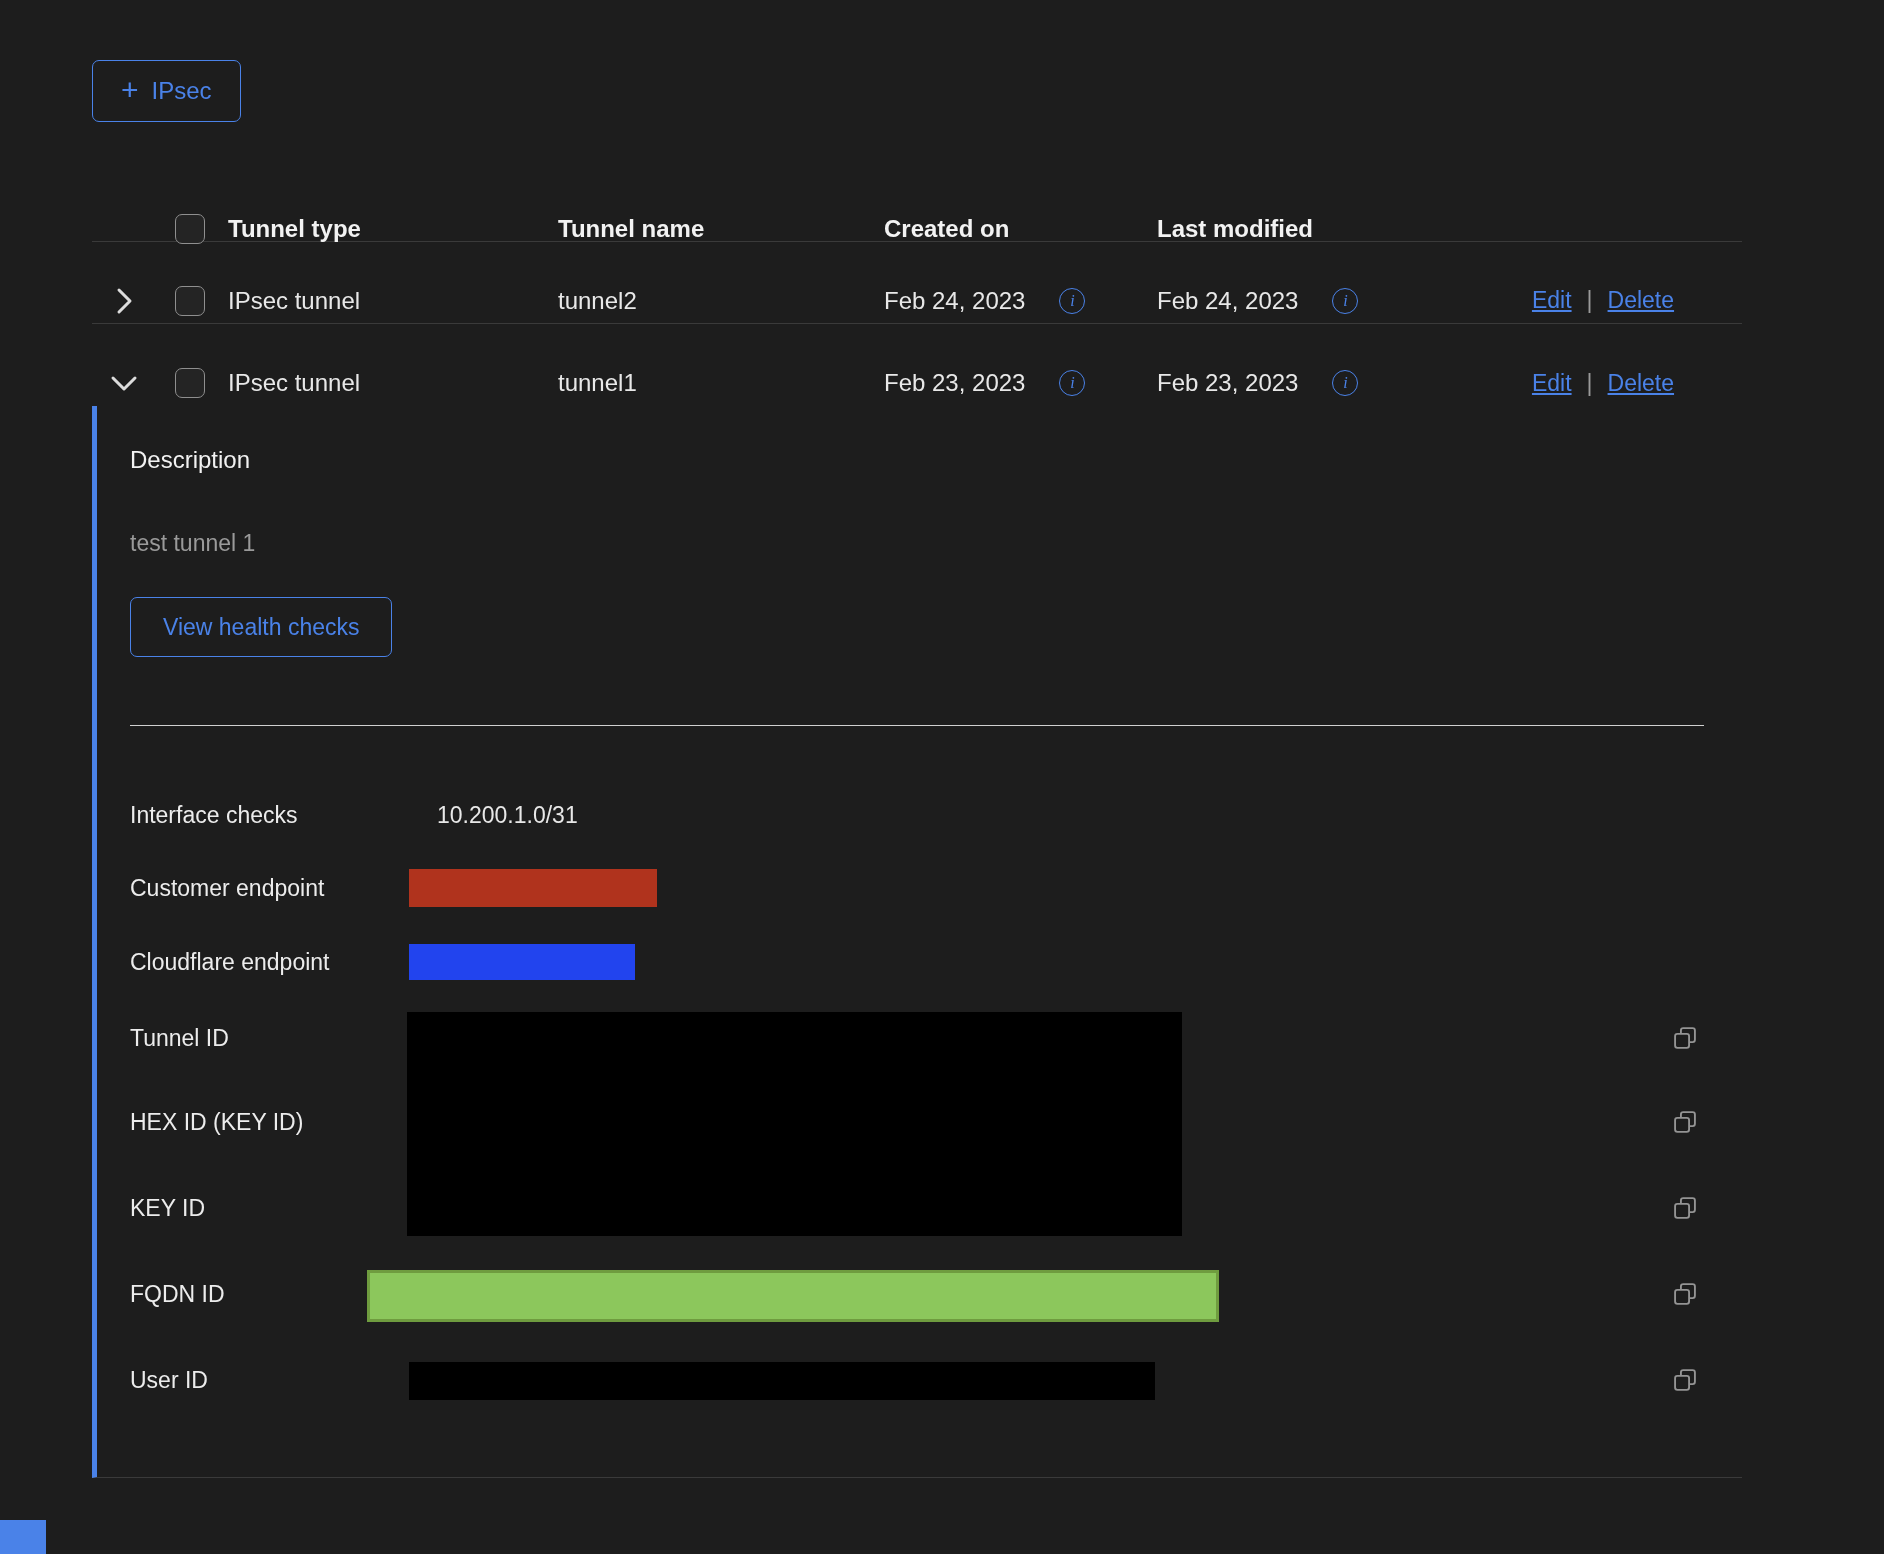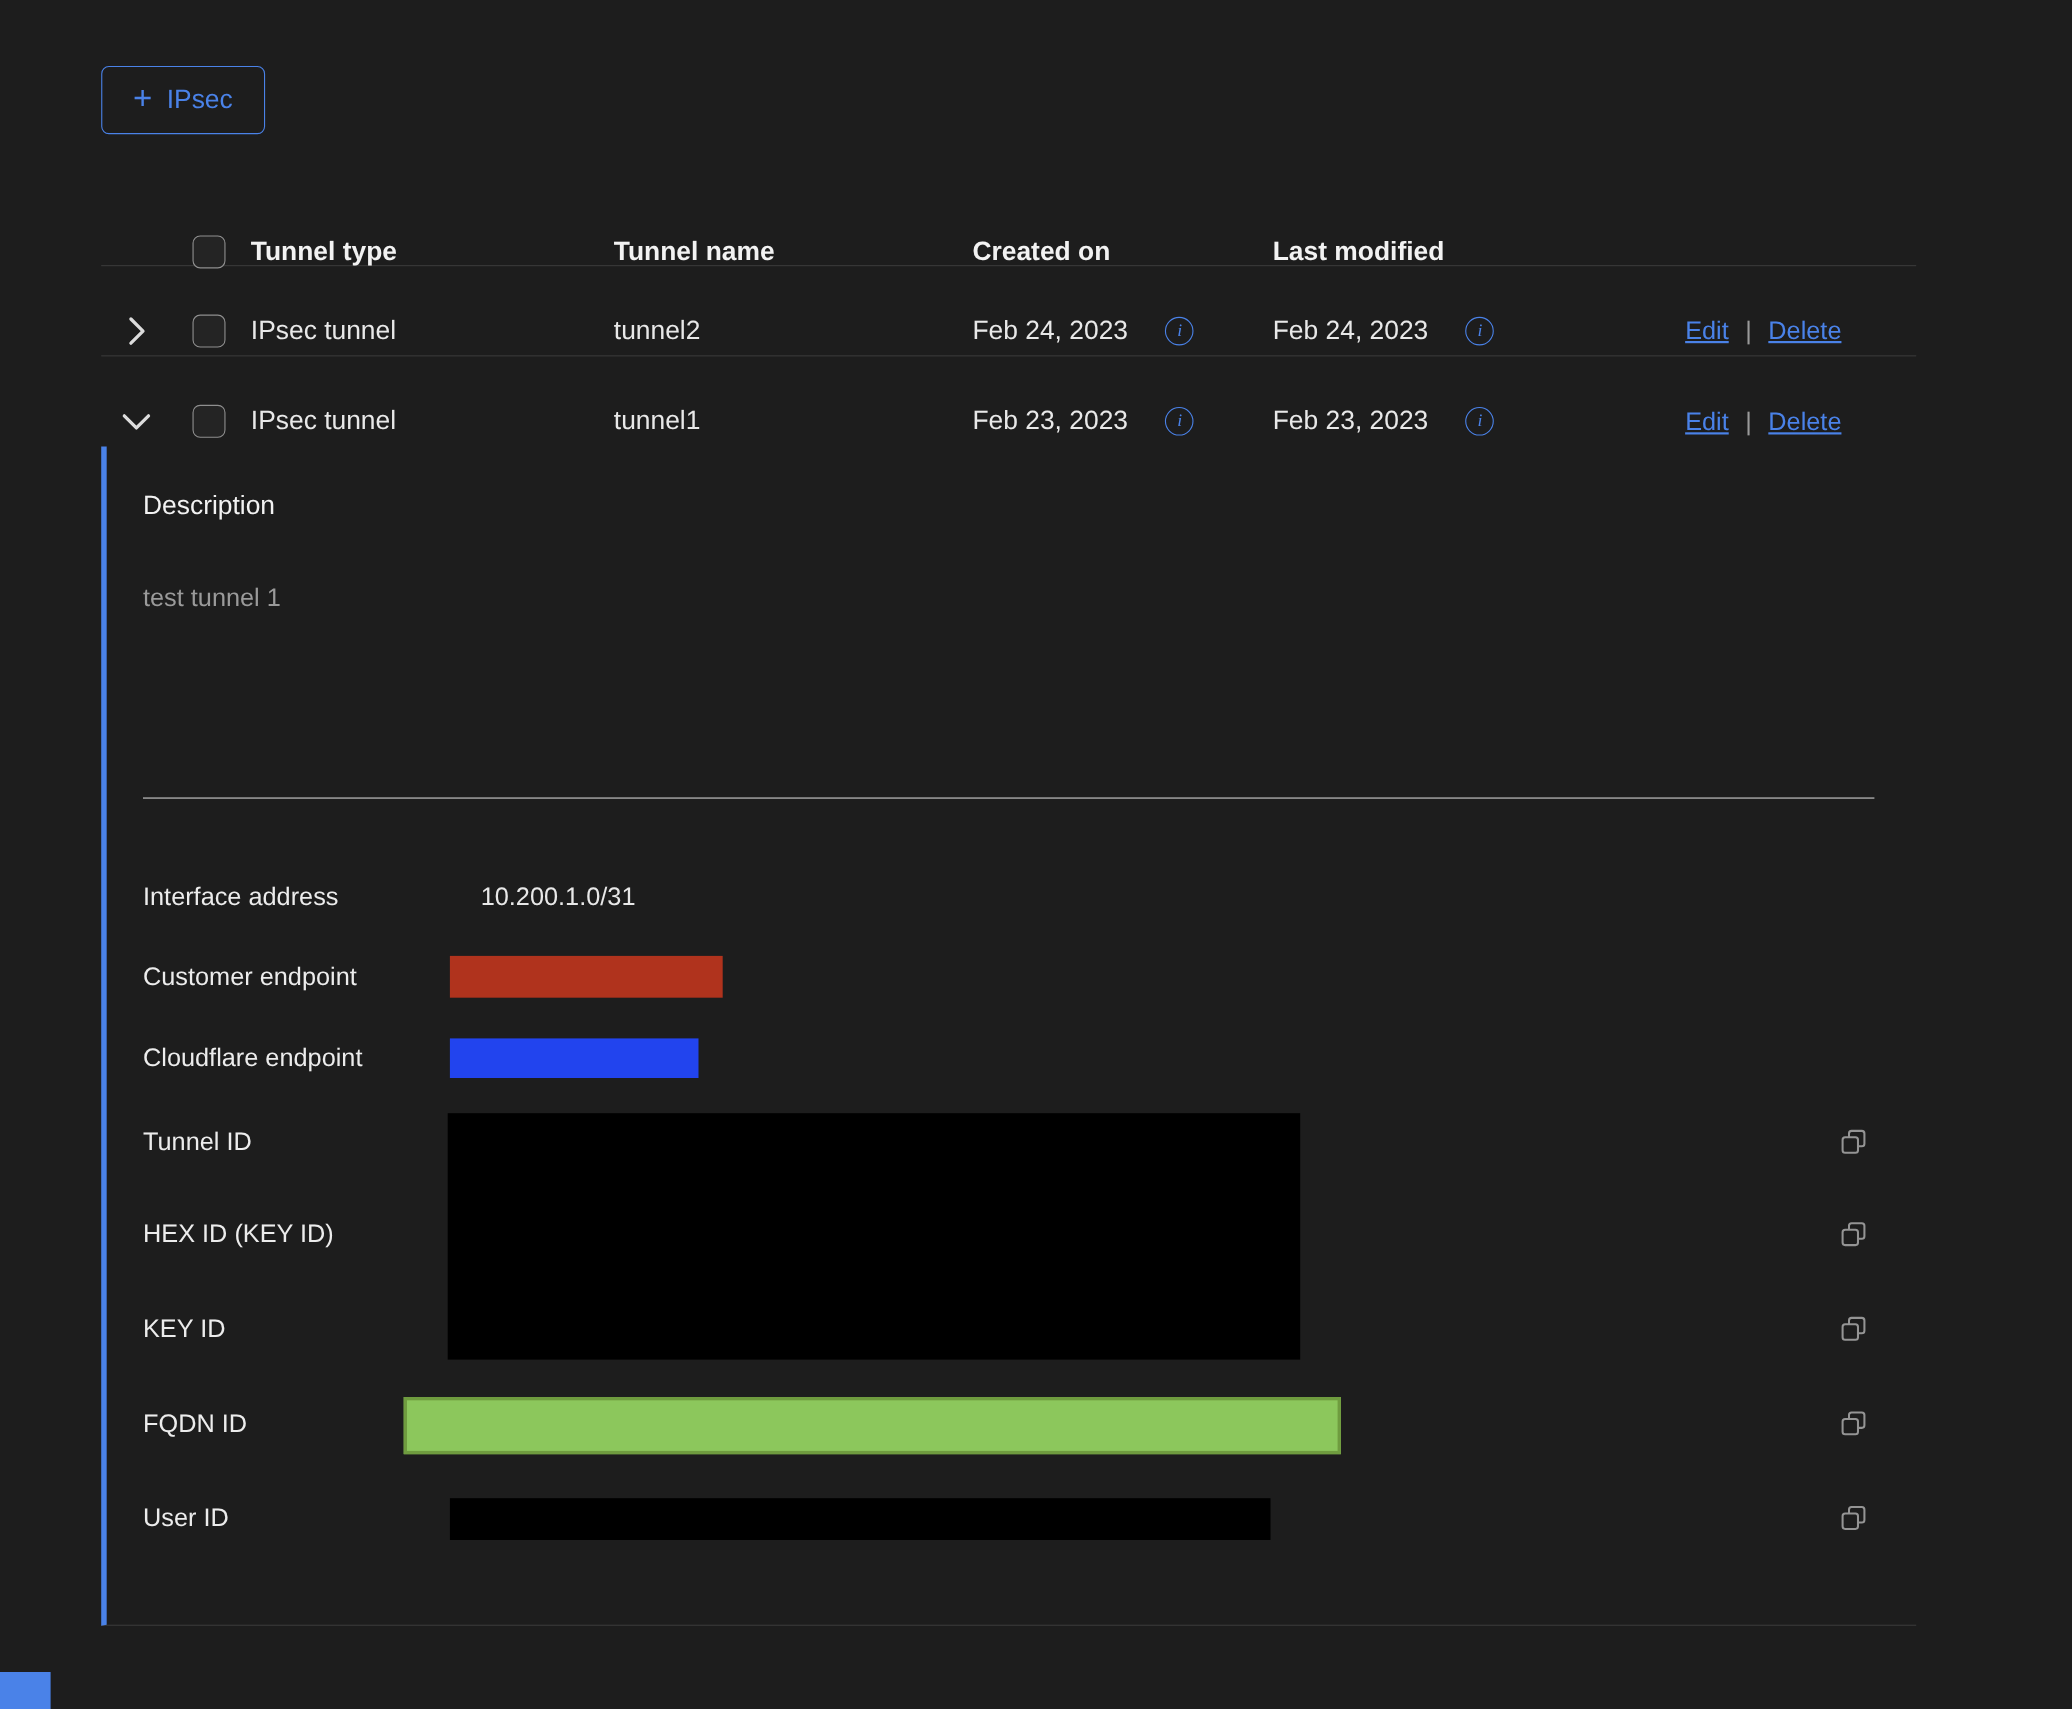--- a/index.html
+++ b/index.html
@@ -168,24 +168,25 @@
         <span class="sep">|</span>
         <span class="link">Delete</span>
       </div>
     </div>
 
     <div class="detail">
 
       <div class="desc-label">Description</div>
       <div class="desc-value">test tunnel 1</div>
 
+      <button class="health-btn">View health checks</button>
 
       <div class="divider"></div>
 
-      <div class="flabel" style="top:409px">Interface address</div>
+      <div class="flabel" style="top:409px">Interface checks</div>
       <div class="fvalue" style="top:409px">10.200.1.0/31</div>
 
       <div class="flabel" style="top:482px">Customer endpoint</div>
       <div class="block red"></div>
 
       <div class="flabel" style="top:556px">Cloudflare endpoint</div>
       <div class="block blue"></div>
 
       <div class="flabel" style="top:632px">Tunnel ID</div>
       <div class="flabel" style="top:716px">HEX ID (KEY ID)</div>

